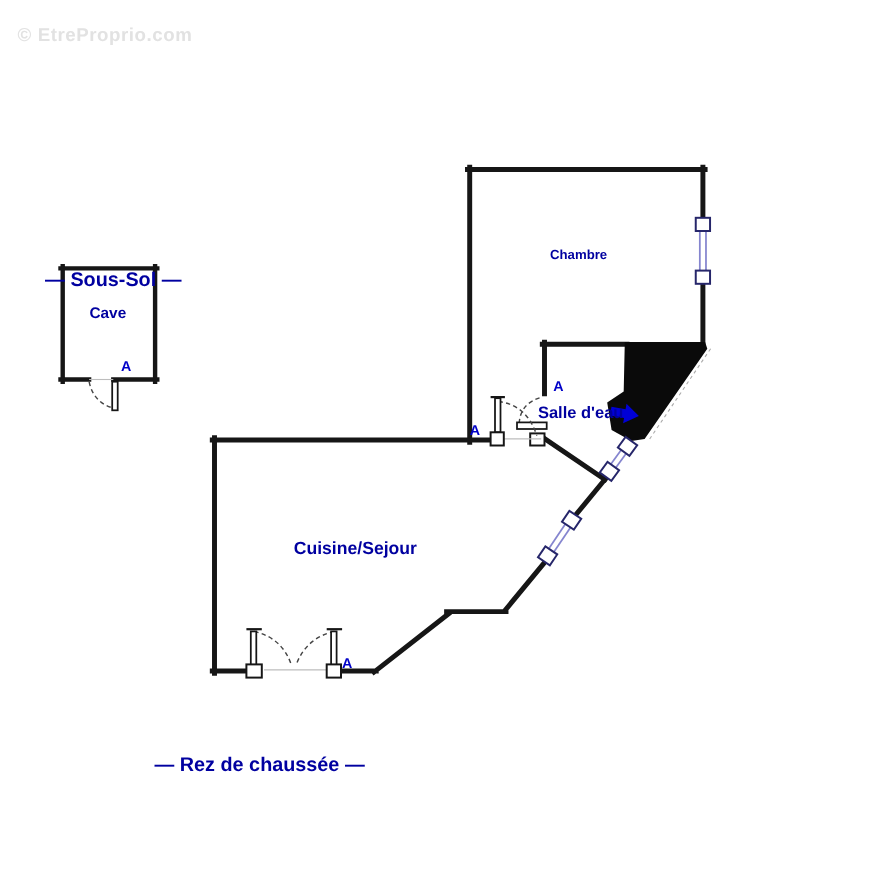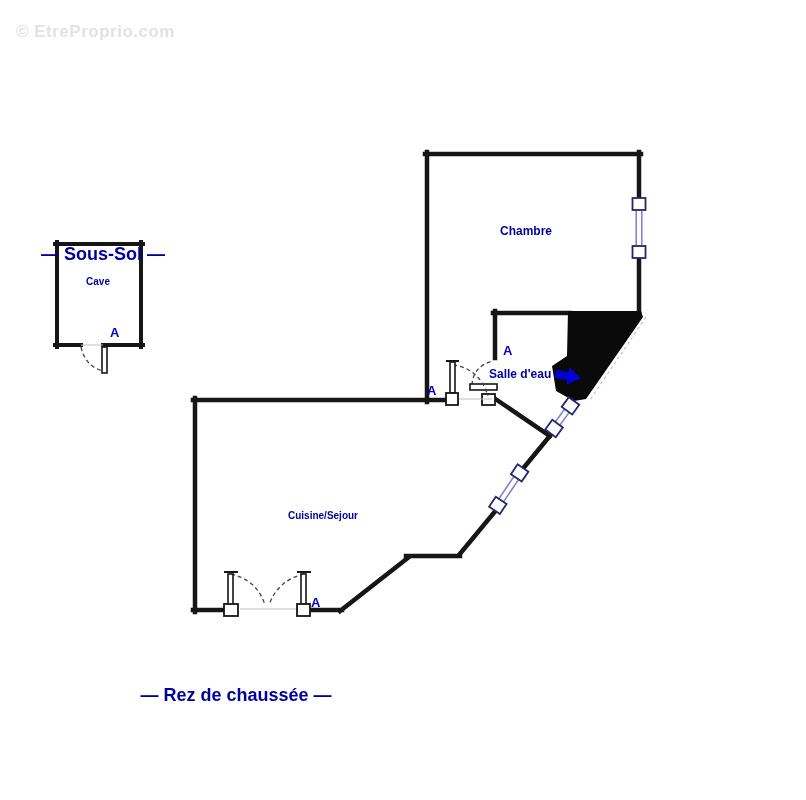--- a/index.html
+++ b/index.html
@@ -4,25 +4,25 @@
 <style>
   html,body{margin:0;padding:0;background:#fff;}
   #canvas{position:relative;width:806px;height:800px;background:#ffffff;overflow:hidden;
           font-family:Liberation Sans, sans-serif;}
   #plan{position:absolute;left:0;top:0;}
   #watermark{position:absolute;left:16px;top:22px;font-weight:bold;font-size:17px;
              color:#e2e2e2;letter-spacing:.5px;}
   .floor-title{position:absolute;font-weight:bold;font-size:18px;color:#0000A0;text-align:center;margin-top:36px;}
   #t-soussol{left:28px;top:208px;width:150px;}
   #t-rdc{left:131px;top:649px;width:210px;}
-  .room-label{position:absolute;font-weight:bold;font-size:10px;color:#0000A0;text-align:center;}
+  .room-label{position:absolute;font-weight:bold;font-size:14px;color:#0000A0;text-align:center;}
   #l-cave{left:58px;top:276px;width:80px;}
   #l-chambre{left:470px;top:224px;width:112px;font-size:12px;}
-  #l-salledeau{left:489px;top:367px;text-align:left;white-space:nowrap;font-size:12px;}
-  #l-cuisine{left:262px;top:491px;width:122px;font-size:10px;margin-top:19px;}
+  #l-salledeau{left:489px;top:367px;text-align:left;white-space:nowrap;font-size:15px;}
+  #l-cuisine{left:262px;top:491px;width:122px;font-size:16px;}
   .marker{position:absolute;font-weight:bold;font-size:13px;color:#0000C8;}
   #m-cave{left:110px;top:325px;}
   #m-entry{left:427px;top:383px;}
   #m-salle{left:503px;top:343px;}
   #m-cuisine{left:311px;top:595px;}
   .wall{stroke:#161616;fill:none;}
   .dash{stroke:#444;stroke-width:1.3;fill:none;stroke-dasharray:4,3;}
   .thresh{stroke:#bdbdbd;stroke-width:1;}
   .leaf{fill:#ffffff;stroke:#161616;stroke-width:1.6;}
   .hinge{fill:#ffffff;stroke:#161616;stroke-width:1.8;}

